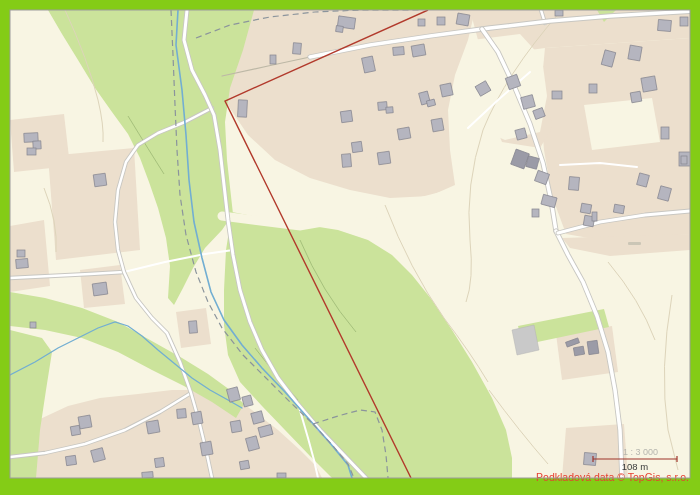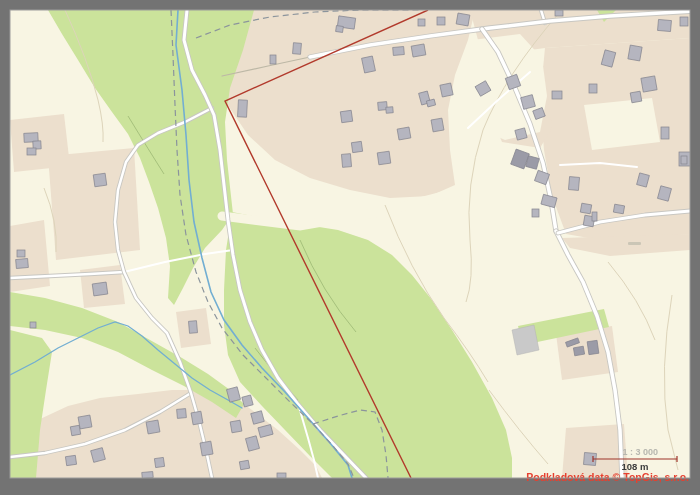--- a/index.html
+++ b/index.html
@@ -1,17 +1,17 @@
 <!DOCTYPE html>
 <html><head>
 <meta charset="utf-8">
 <style>
   html,body{margin:0;padding:0;background:#ffffff;}
-  .stage{width:700px;height:495px;position:relative;background:#737373;overflow:hidden;
-         font-family:"Liberation Sans", sans-serif;font-weight:bold;}
+  .stage{width:700px;height:495px;position:relative;background:#84cc16;overflow:hidden;
+         font-family:"Liberation Sans", sans-serif;}
   svg{display:block;}
   text{font-family:"Liberation Sans", sans-serif;}
   .scale-ratio{font-size:9px;fill:#b7b7af;}
   .scale-dist{font-size:9.5px;fill:#3c3c3c;}
   .attribution{font-size:10.5px;fill:#e6402f;}
 </style>
 </head>
 <body>
 
 <div class="stage">

